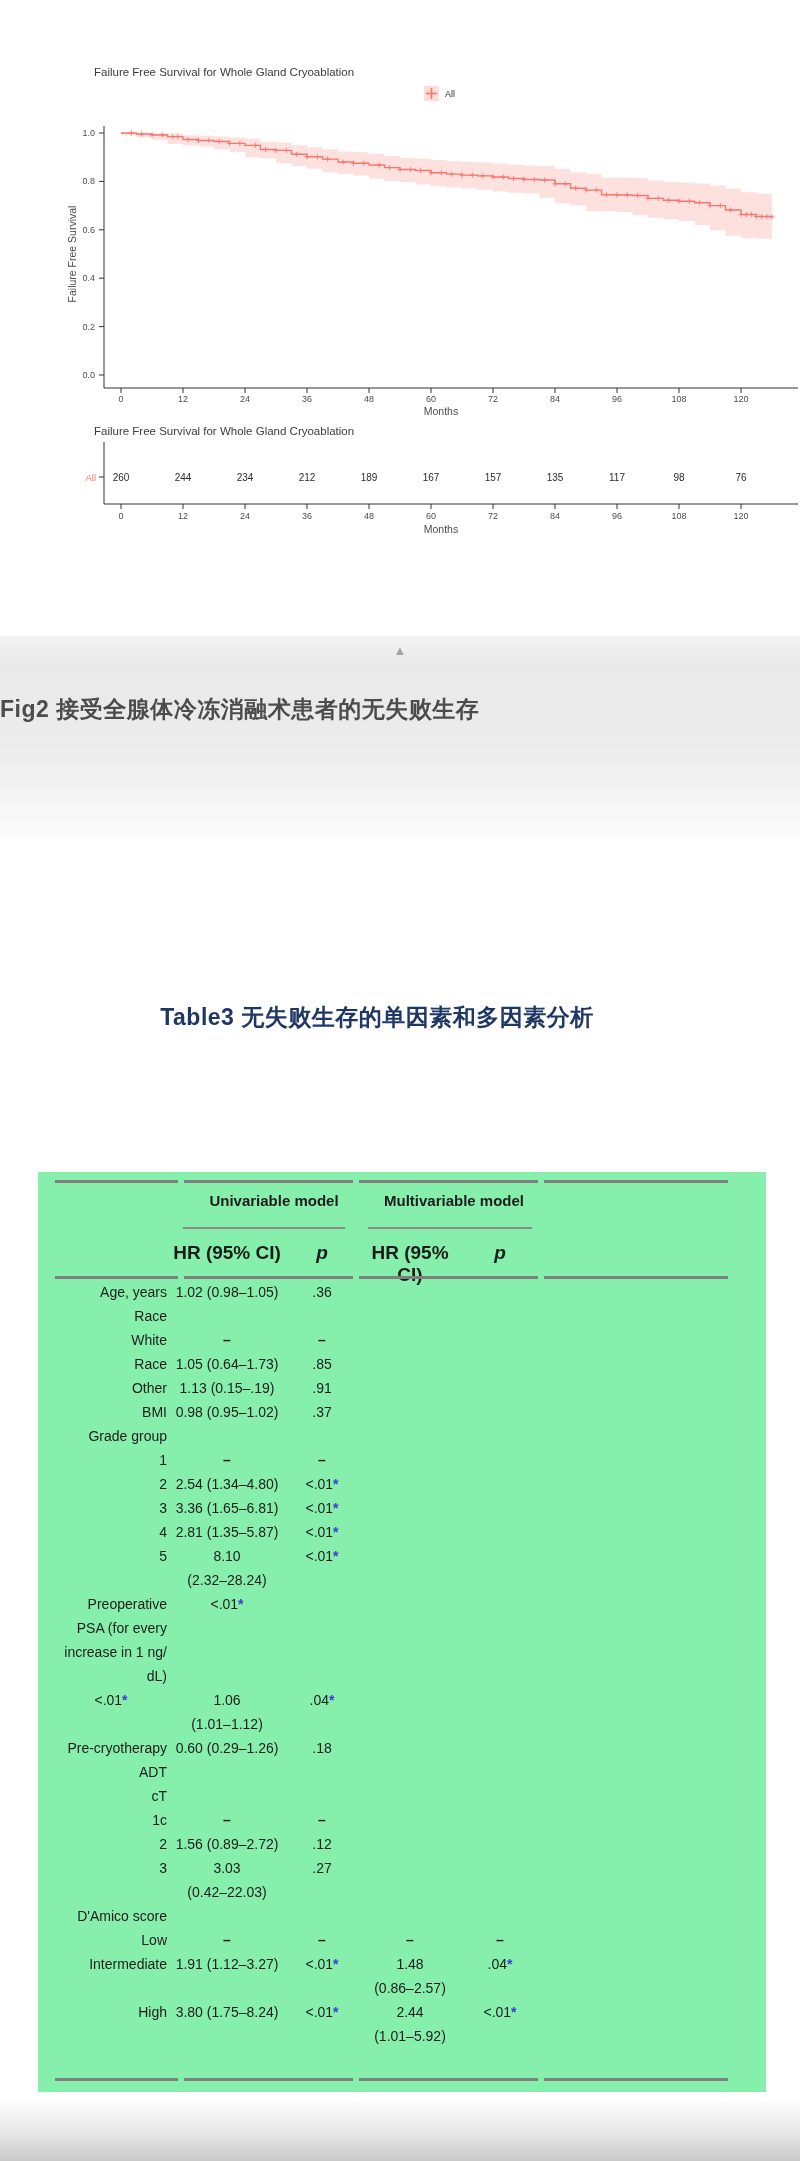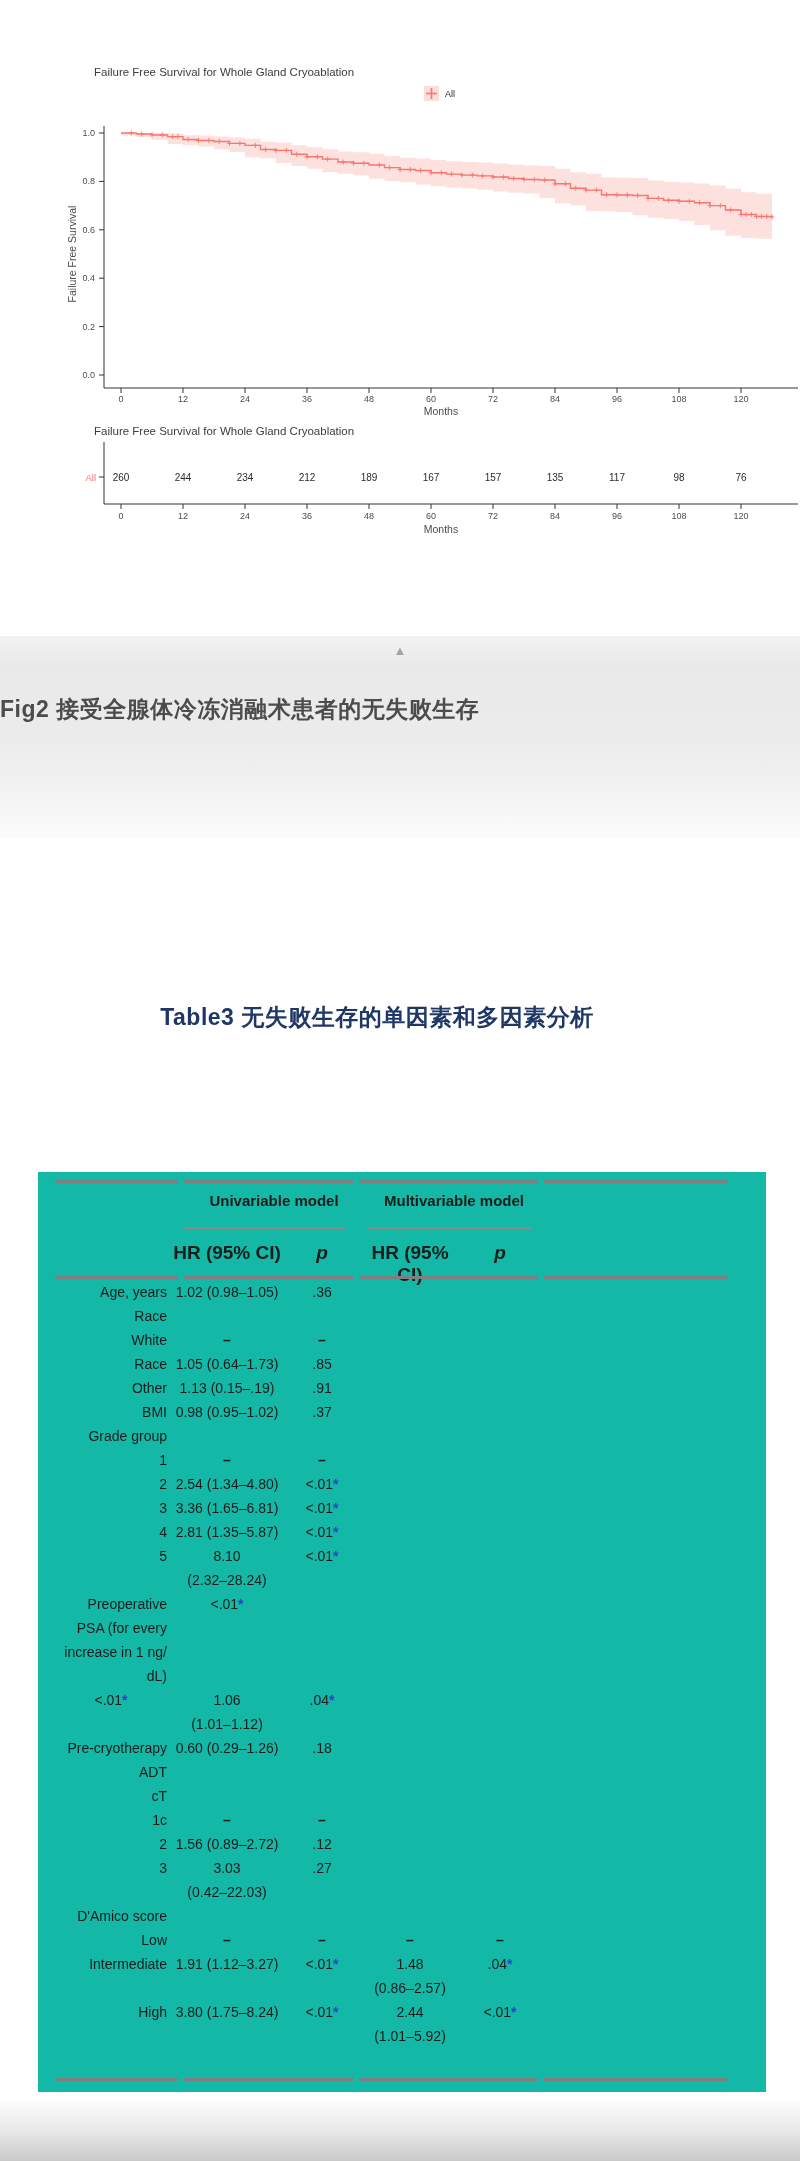--- a/index.html
+++ b/index.html
@@ -30,21 +30,21 @@
 
   
   #table3-title {
     position:absolute; top:1002px; left:0; width:690px; text-align:center;
     font-size:23px; font-weight:700; color:#1e3765; letter-spacing:0.5px;margin-left:32px;
   }
 
   
   #table-section {
     position:absolute; top:1172px; left:38px; width:728px; height:920px;
-    background:#14b8a6; font-size:14px; color:#1c1c1c;
+    background:#86efac; font-size:14px; color:#1c1c1c;
   }
   .rule-row { position:absolute; left:17px; width:673px; display:flex; }
   .rule-row .seg { background:#7f7f7f; height:2.5px; }
   .rule-row .seg:nth-child(1){ width:123px; margin-right:6px; }
   .rule-row .seg:nth-child(2){ width:169px; margin-right:6px; }
   .rule-row .seg:nth-child(3){ width:179px; margin-right:6px; }
   .rule-row .seg:nth-child(4){ width:184px; }
   #rule-top    { top:8px; }
   #rule-header { top:104px; }
   #rule-bottom { top:906px; }

